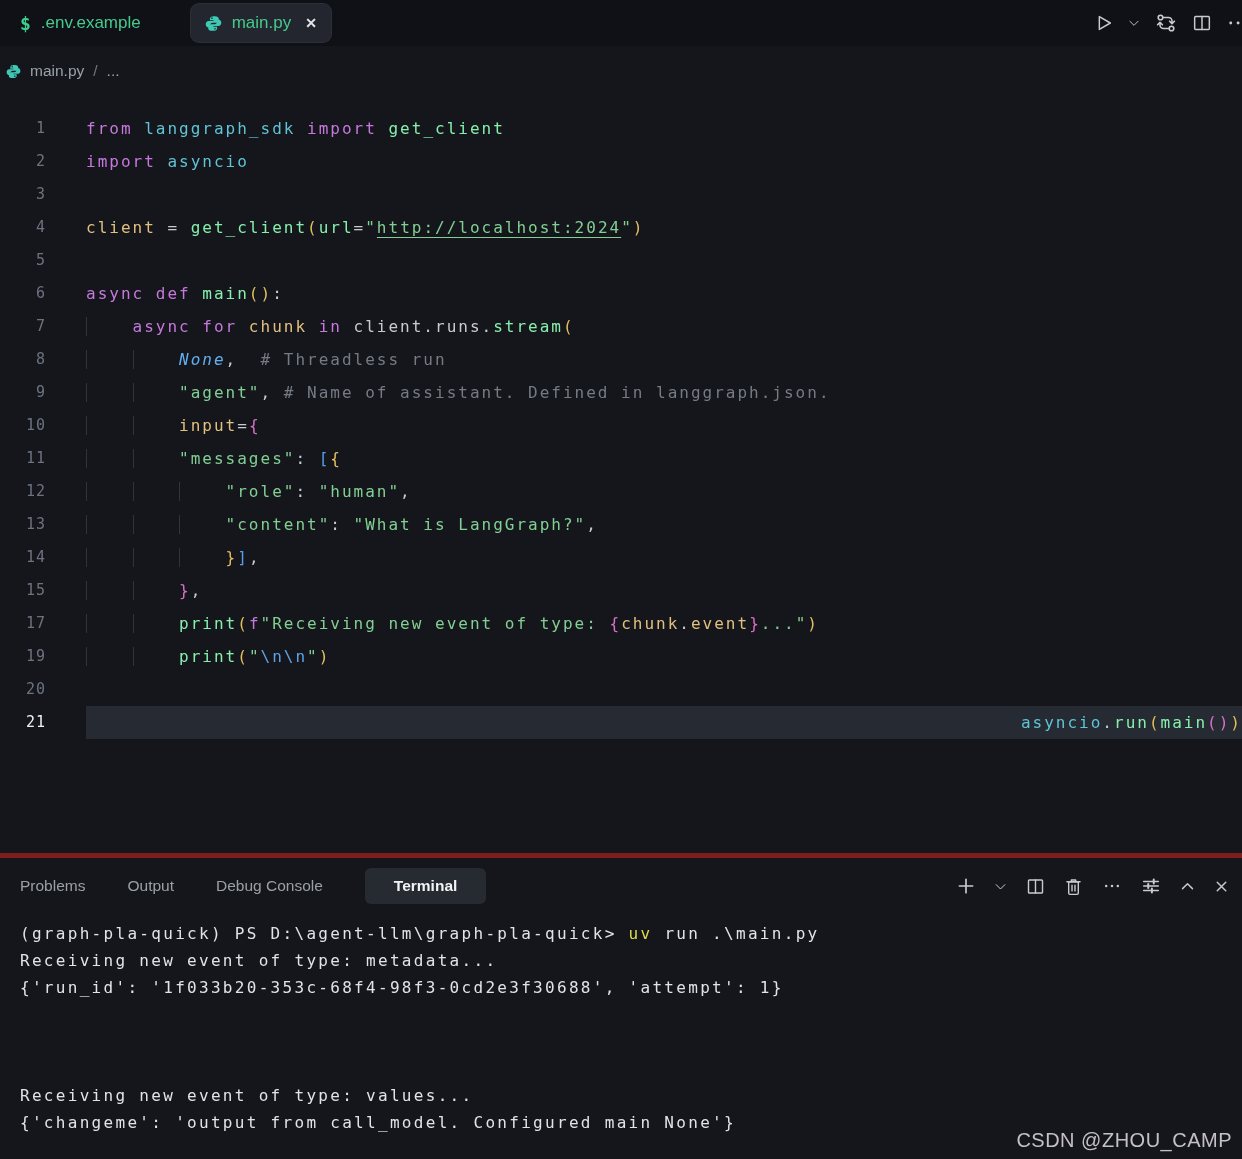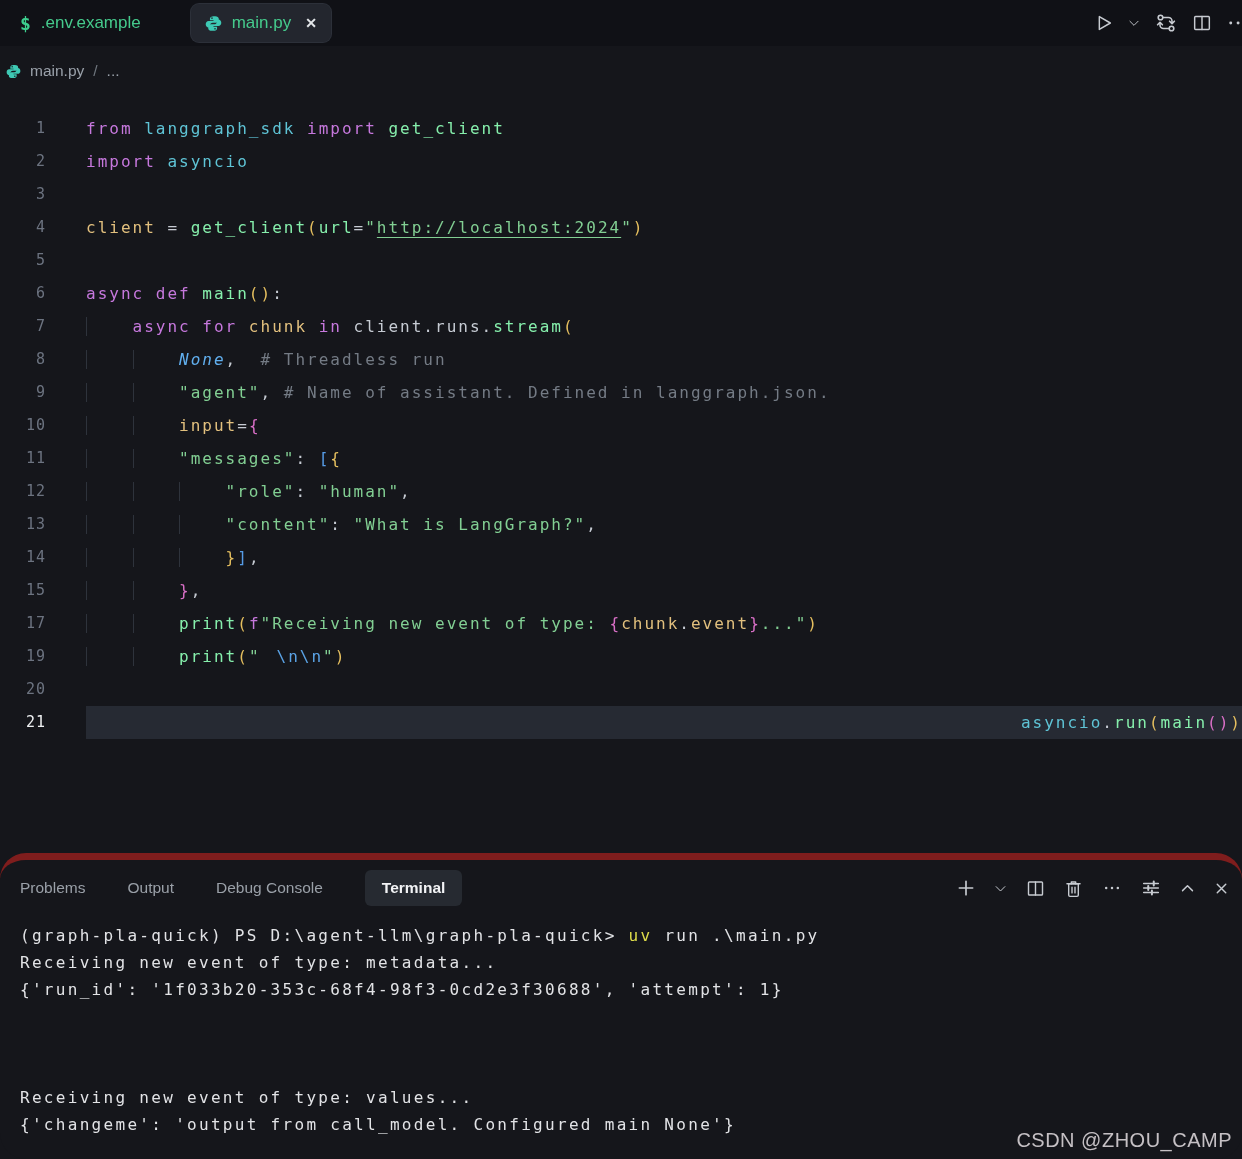--- a/index.html
+++ b/index.html
@@ -28,29 +28,29 @@
   .editor{position:absolute;top:96px;left:0;right:0;height:758px;padding-top:16px;
           font-family:"DejaVu Sans Mono","Liberation Mono",monospace;font-size:16px;letter-spacing:2px;}
   .code-row{display:flex;height:33px;line-height:33px;white-space:pre;}
   .ln{width:46px;text-align:right;color:#6c7380;font-size:15px;flex:none;letter-spacing:1px;}
   .ct{margin-left:40px;flex:1;}
   .code-row.current .ct{background:#262a33;text-align:right;}
   .code-row.current .ln{color:#eef0f2;}
   .ind{box-shadow:inset 1px 0 0 #2e333c;}
   .tk-kw{color:#c678dd;} .tk-mod{color:#5fc4d6;} .tk-fn{color:#86efac;}
   .tk-var{color:#e2c07e;} .tk-str{color:#82cf93;} .tk-const{color:#61afef;font-style:italic;}
-  .tk-esc{color:#5ba3e6;margin-left:16px;} .tk-com{color:#747b85;} .tk-pun{color:#c6cbd3;}
+  .tk-esc{color:#5ba3e6;} .tk-com{color:#747b85;} .tk-pun{color:#c6cbd3;}
   .tk-b1{color:#e5bf5f;} .tk-b2{color:#d96fc7;} .tk-b3{color:#569ce6;}
   .tk-lnk{color:#82cf93;text-decoration:underline;text-underline-offset:4px;}
   
-  .panel{position:absolute;top:853px;left:0;right:0;bottom:0;border-top:7px solid #7f1d1d;background:#15161b;border-radius:26px;}
+  .panel{position:absolute;top:853px;left:0;right:0;bottom:0;border-top:5px solid #7f1d1d;background:#15161b;}
   .panel-header{height:56px;display:flex;align-items:center;}
   .panel-tabs{display:flex;align-items:center;gap:42px;padding-left:20px;}
   .ptab{color:#9aa0a8;font-size:15.5px;cursor:pointer;}
-  .ptab.active{color:#f2f3f5;font-weight:700;background:#262a31;border-radius:6px;padding:9px 17px;}
+  .ptab.active{color:#f2f3f5;font-weight:700;background:#262a31;border-radius:6px;padding:9px 29px;}
   .panel-actions{margin-left:auto;display:flex;align-items:center;gap:17px;padding-right:12px;}
   .terminal{padding:6px 0 0 20px;font-family:"DejaVu Sans Mono","Liberation Mono",monospace;
             font-size:16px;letter-spacing:2.3px;}
   .trow{height:27px;line-height:27px;white-space:pre;}
   .tt-fg{color:#e2e3e6;} .tt-yel{color:#dedc4a;}
   
   .watermark{position:absolute;right:10px;bottom:7px;color:#c5c0c4;font-size:20px;letter-spacing:.5px;}
 </style>
 </head>
 <body>

